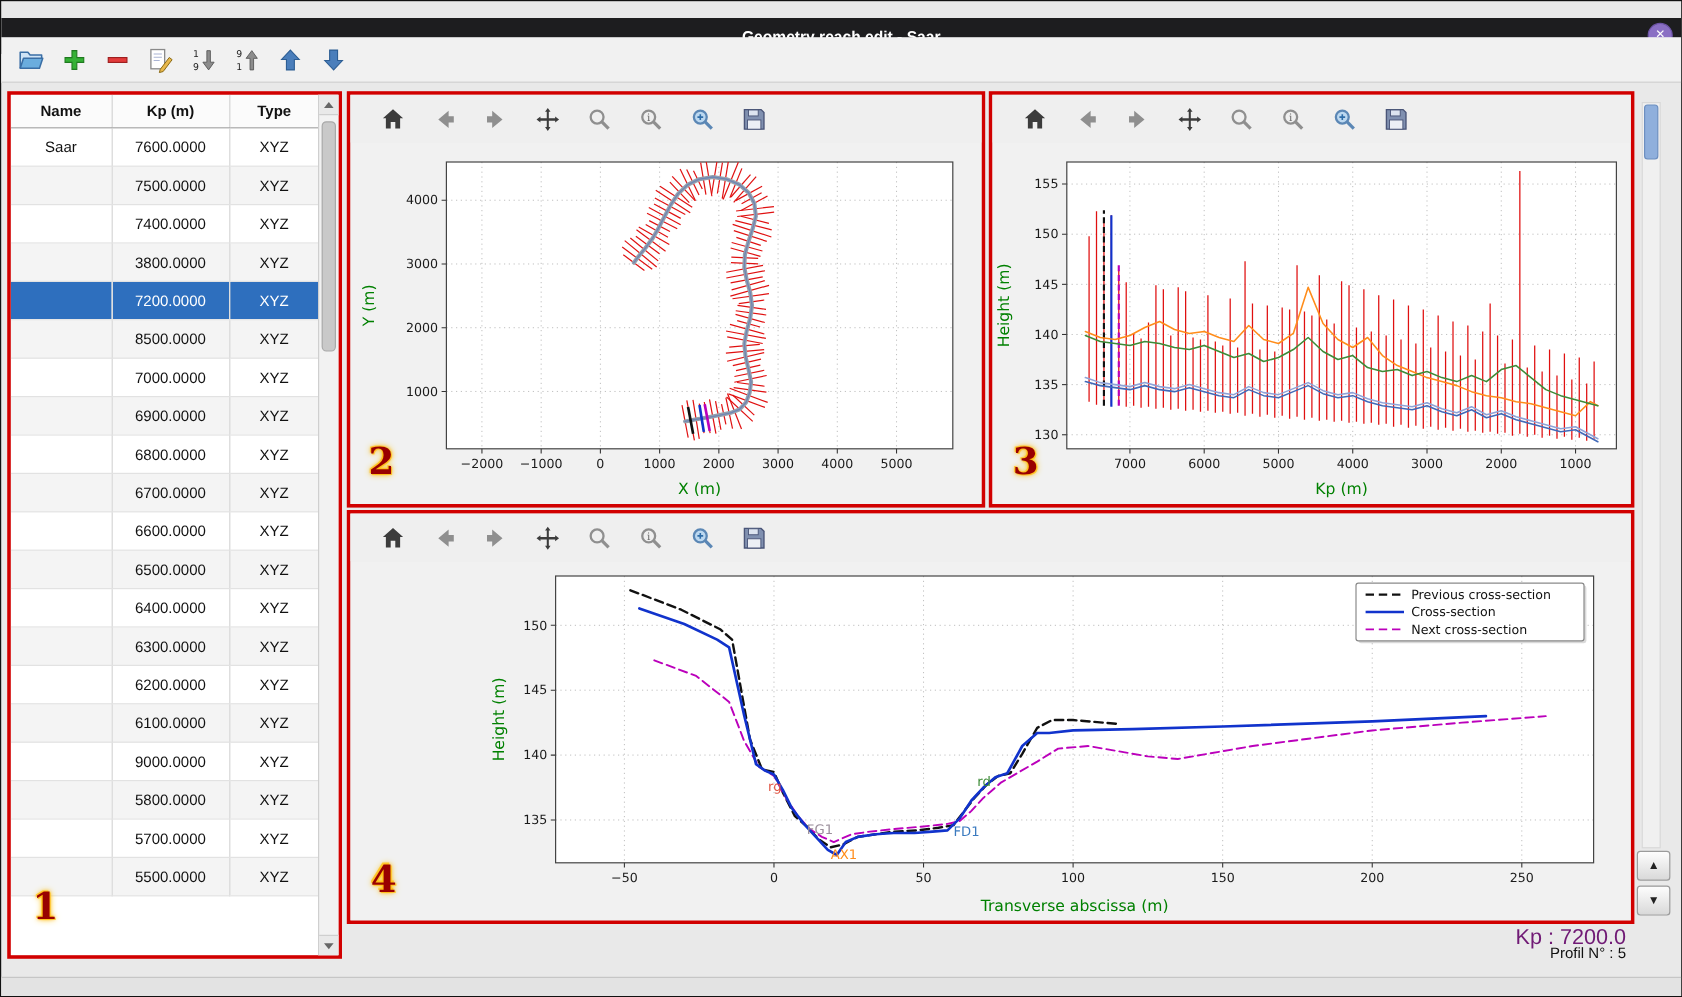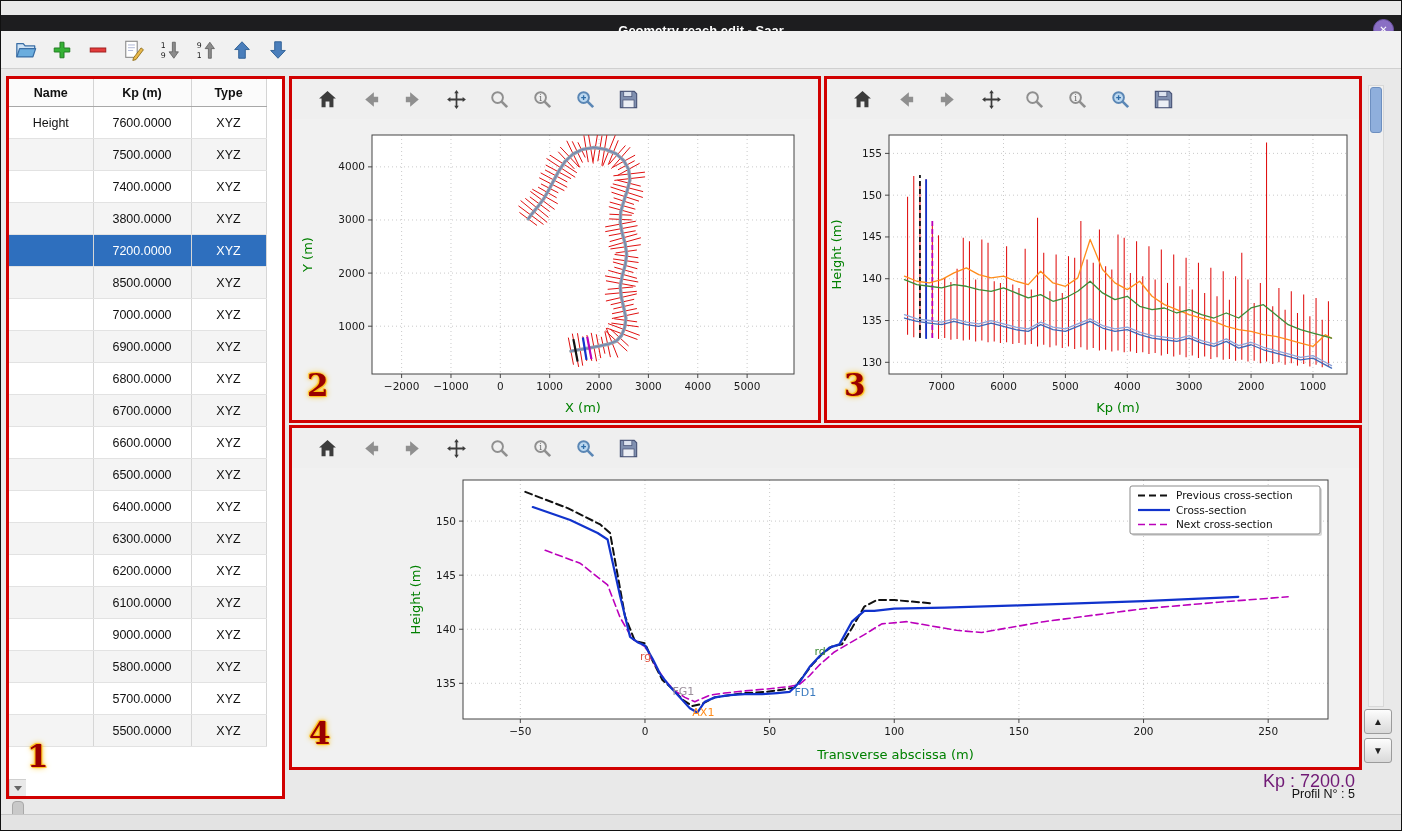--- a/index.html
+++ b/index.html
@@ -11,21 +11,21 @@
   .title{color:#fff;font-size:13px;font-weight:bold;}
   .closebtn{position:absolute;right:7px;top:4px;width:21px;height:21px;border-radius:50%;
     background:#8a6fc4;border:1px solid #6d54a6;color:#fff;font-size:10px;line-height:19px;
     text-align:center;padding:0;cursor:pointer;}
   
   .toolbar{position:absolute;left:0;top:30px;right:0;height:38px;background:#f1f1f1;
     border-bottom:1px solid #d0d0d0;display:flex;align-items:center;gap:10px;padding-left:12px;box-sizing:border-box;}
   .tool{width:26px;height:26px;display:flex;align-items:center;justify-content:center;}
   .tool svg{width:22px;height:22px;}
   
-  .panel{position:absolute;border:3px solid #d10000;background:#f0f0f0;box-sizing:border-box;flex-direction:column;}
+  .panel{position:absolute;border:3px solid #d10000;background:#f0f0f0;box-sizing:border-box;}
   #panel1{left:5px;top:75px;width:279px;height:723px;background:#fff;display:flex;}
   #panel2{left:288px;top:75px;width:532px;height:347px;display:flex;flex-direction:column;}
   #panel3{left:823px;top:75px;width:538px;height:347px;display:flex;flex-direction:column;}
   #panel4{left:288px;top:424px;width:1073px;height:345px;display:flex;flex-direction:column;}
   .mpl-toolbar{height:40px;min-height:40px;display:flex;align-items:center;gap:17px;
     padding-left:22px;background:#efefef;}
   .mpl-toolbar .tool svg{width:23px;height:23px;}
   svg.chart{display:block;}
   
   .tblwrap{flex:1;overflow:hidden;}
@@ -134,21 +134,21 @@
           </colgroup>
         <thead>
             <tr id="sections-table-head">
               <th>Name</th>
               <th>Kp (m)</th>
               <th>Type</th>
             </tr>
           </thead>
         <tbody id="sections-table-body">
             <tr>
-              <td>Height</td>
+              <td>Saar</td>
               <td>7600.0000</td>
               <td>XYZ</td>
             </tr>
             <tr>
               <td></td>
               <td>7500.0000</td>
               <td>XYZ</td>
             </tr>
             <tr>
               <td></td>

